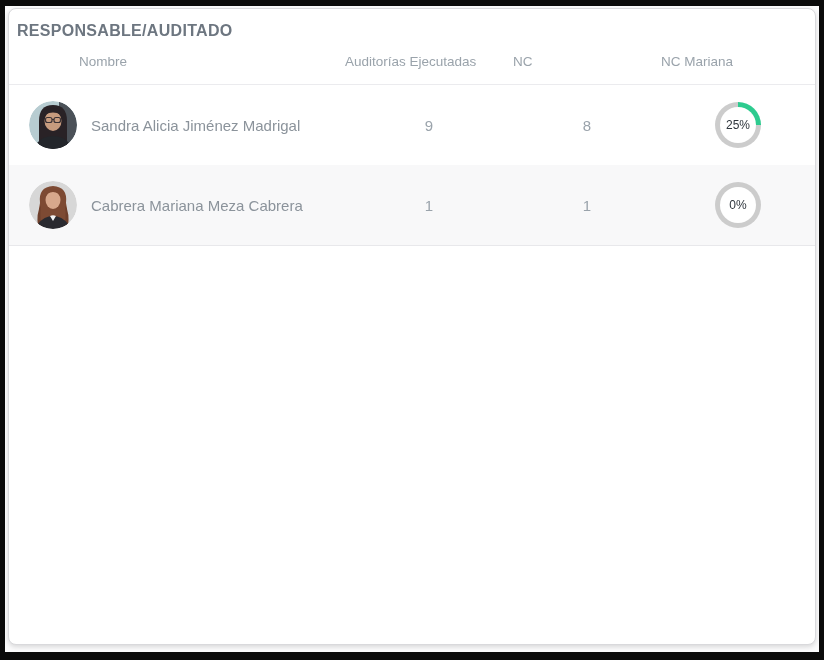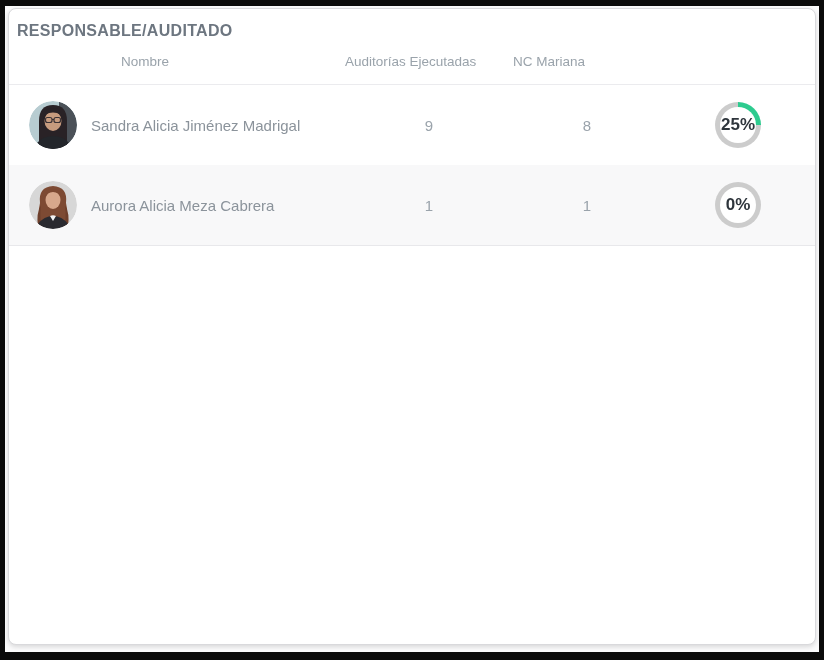--- a/index.html
+++ b/index.html
@@ -37,21 +37,21 @@
     grid-template-columns: 336px 168px 148px 1fr;
     align-items: center;
   }
   .thead {
     padding: 8px 0 15px 0;
     border-bottom: 1px solid #ebebee;
     color: #9aa3ab;
     font-size: 13.5px;
   }
   .thead .th { text-align: left; }
-  .thead .th-nombre { text-align: left; padding-left: 70px; margin-left: 42px; }
+  .thead .th-nombre { text-align: left; padding-left: 70px; }
   .row { height: 80px; }
   .row.alt {
     background: #f8f8f9;
     border-bottom: 1px solid #e8e8eb;
   }
   .cell-name {
     display: flex;
     align-items: center;
     gap: 14px;
     padding-left: 20px;
@@ -75,36 +75,37 @@
     width: 46px; height: 46px;
     border-radius: 50%;
     display: flex; align-items: center; justify-content: center;
     background: #cccccc; 
   }
   .ring-inner {
     width: 36px; height: 36px;
     border-radius: 50%;
     background: #ffffff;
     display: flex; align-items: center; justify-content: center;
-    font-size: 17px;
-    font-weight: bold;
+    font-size: 12px;
+    font-weight: normal;
     color: #2e353c;
   }
 </style>
 </head>
 <body>
 
 <div class="viewport">
   <div class="card">
 
     <div class="card-title">RESPONSABLE/AUDITADO</div>
 
     <div class="thead grid-cols">
       <div class="th th-nombre">Nombre</div>
       <div class="th">Auditorías Ejecutadas</div>
+      <div class="th">NC</div>
       <div class="th">NC Mariana</div>
     </div>
 
     <div class="row grid-cols">
       <div class="cell-name">
         <span class="avatar">
           <svg width="48" height="48" viewBox="0 0 48 48" aria-hidden="true">
             <defs>
                 <clipPath id="c1">
                   <circle cx="24" cy="24" r="24"></circle>
@@ -150,21 +151,21 @@
               <path d="M11 22 Q9 6 24 5 Q39 6 37 22 Q40 34 36 44 L12 44 Q8 34 11 22 Z" fill="#7d4a33"></path>
               <path d="M12 24 Q10 40 14 46 L9 46 Q7 32 12 24 Z" fill="#6e3f2b"></path>
               <path d="M36 24 Q38 40 34 46 L39 46 Q41 32 36 24 Z" fill="#6e3f2b"></path>
               <ellipse cx="24" cy="19" rx="7.5" ry="9" fill="#d7a88c"></ellipse>
               <path d="M16 17 Q17 8 24 8 Q31 8 32 17 Q30 11 24 11 Q18 11 16 17 Z" fill="#7d4a33"></path>
               <path d="M9 48 L9 43 Q15 35 24 35 Q33 35 39 43 L39 48 Z" fill="#2a2a30"></path>
               <path d="M21 35 L24 40 L27 35 Q24 33.5 21 35 Z" fill="#f2f2f2"></path>
             </g>
           </svg>
         </span>
-        <span>Aurora Alicia Meza Cabrera</span>
+        <span>Cabrera Mariana Meza Cabrera</span>
       </div>
       <div class="cell-num">1</div>
       <div class="cell-num">1</div>
       <div class="cell-prog">
         <div class="ring" style="background: conic-gradient(rgb(45, 203, 143) 0deg, rgb(45, 203, 143) 0%, rgb(204, 204, 204) 0%, rgb(204, 204, 204) 100%);">
           <div class="ring-inner">0%</div>
         </div>
       </div>
     </div>
 

